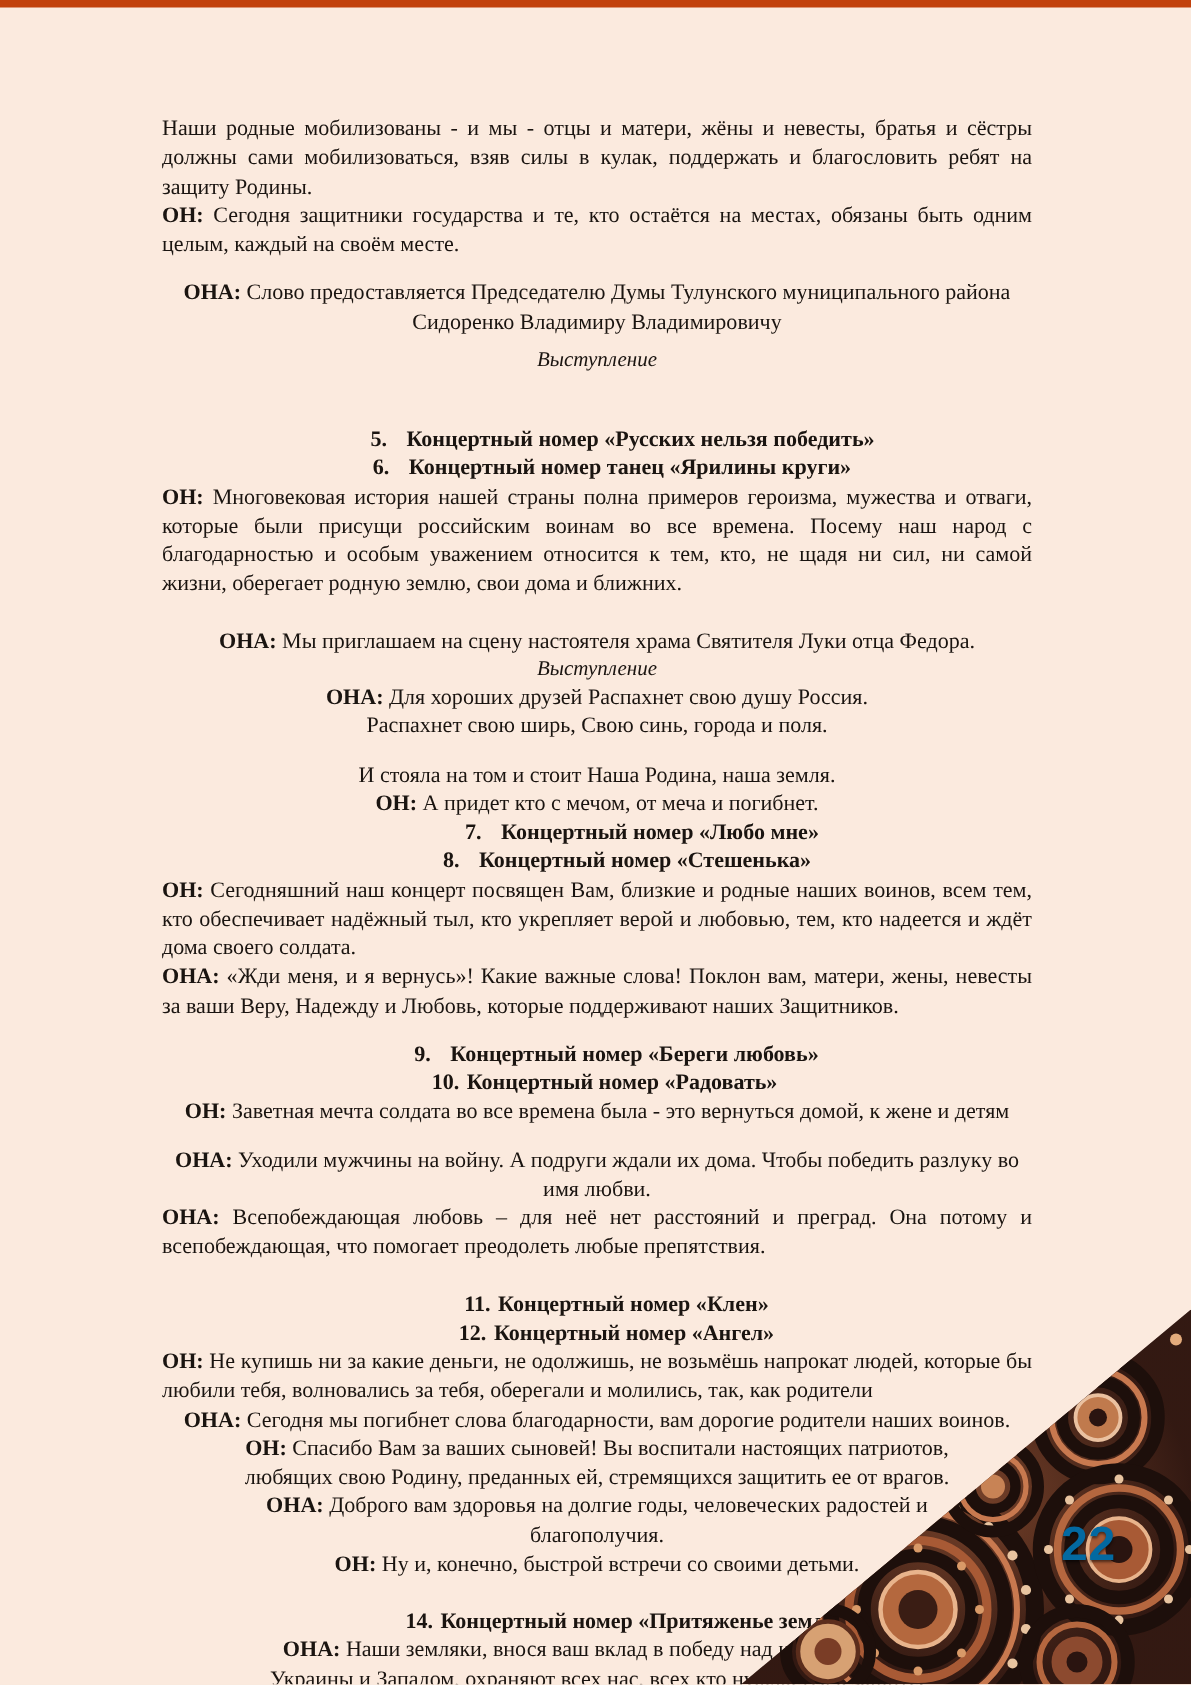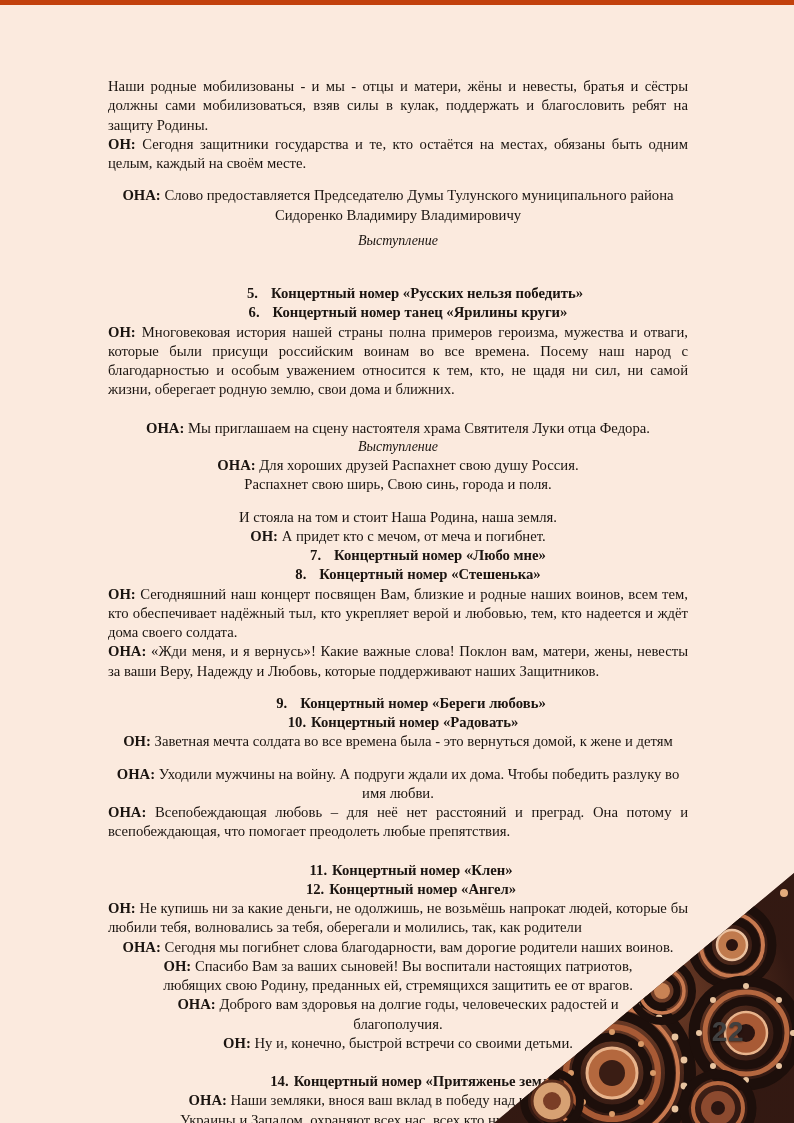--- a/index.html
+++ b/index.html
@@ -79,22 +79,22 @@
     pointer-events: none;
   }
   #corner svg { display: block; }
 
   #page-number {
     position: absolute;
     right: 50px;
     bottom: 75px;
     font-family: "Liberation Sans", sans-serif;
     font-weight: bold;
-    font-size: 28px;
-    color: #404040;
+    font-size: 32px;
+    color: #0369a1;
     letter-spacing: 0.5px;
     text-shadow: 0 1px 2px rgba(0,0,0,.55);
   }
 </style>
 </head>
 <body>
 
 <div id="page">
 
   <div id="content">

